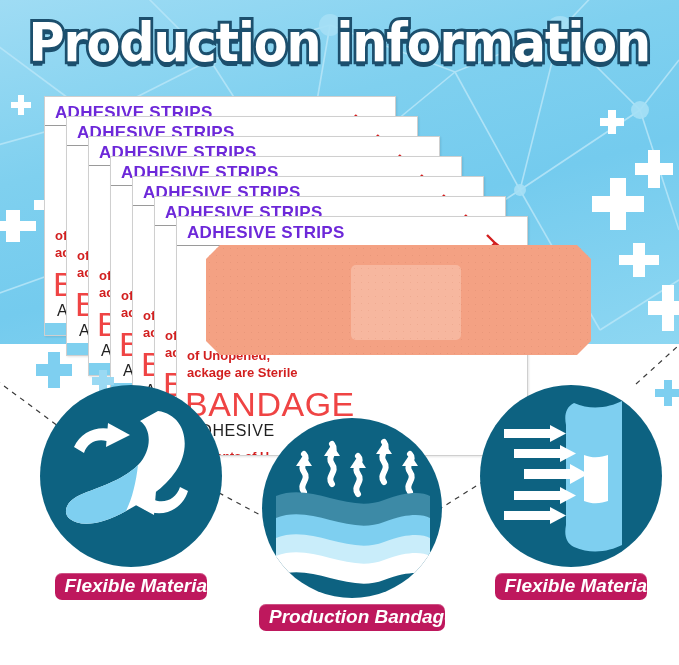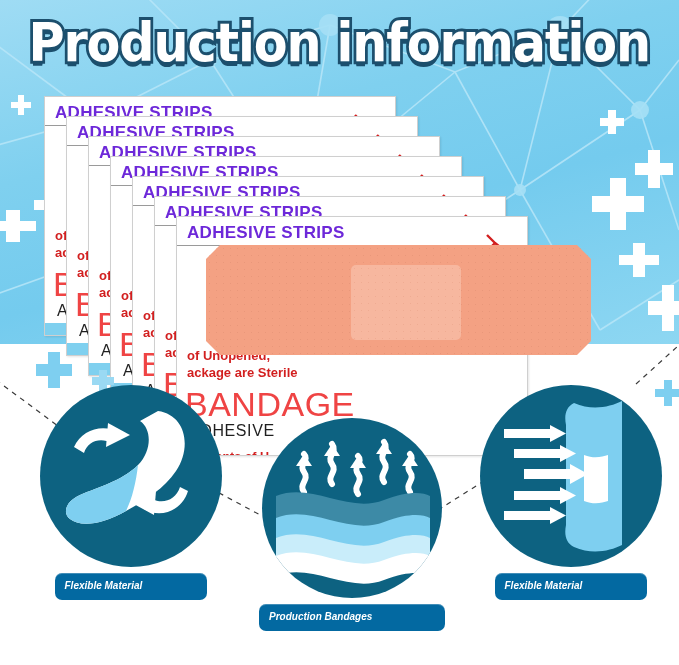--- a/index.html
+++ b/index.html
@@ -118,25 +118,25 @@
   
   .dashes { position:absolute; left:0; top:340px; width:679px; height:325px; z-index:25; }
 
   .feature { position:absolute; z-index:30; }
   .circle {
     position:relative; border-radius:50%; background:#0d6281;
     overflow:hidden;
   }
   .pill {
     margin:6px auto 0; display:block;
-    background:#0369a1;
+    background:#be185d;
     border-radius:7px;
     color:#fff;
     font-weight:bold; font-style:italic;
-    font-size:10px;
+    font-size:19px;
     text-align:left;
     padding:5px 10px 6px;
     white-space:nowrap;
     box-shadow:inset 0 1px 0 rgba(255,255,255,.25);
     line-height:16px;
   }
   .f1 { left:28px; top:385px; width:205px; }
   .f1 .circle { width:182px; height:182px; margin:0 auto; }
   .f2 { left:246px; top:418px; width:212px; }
   .f2 .circle { width:180px; height:180px; margin:0 auto; }

